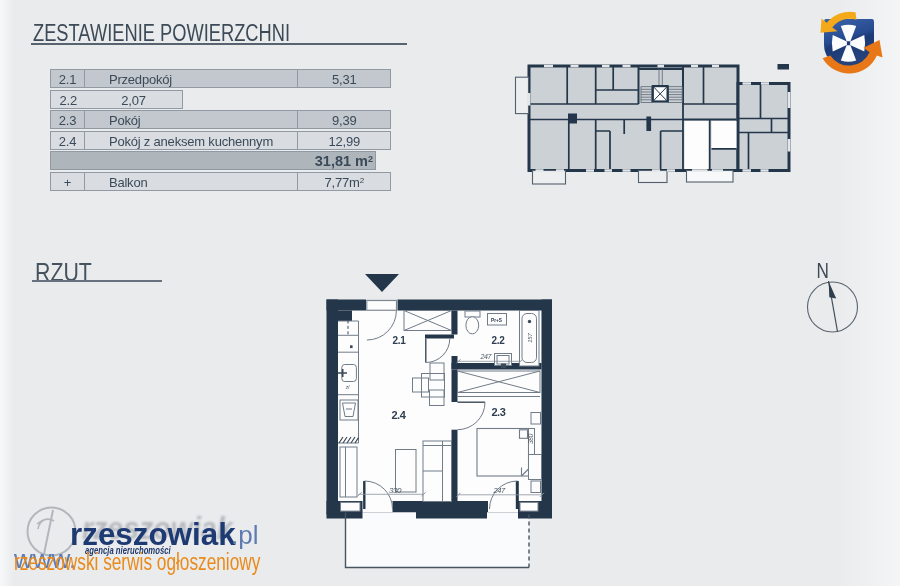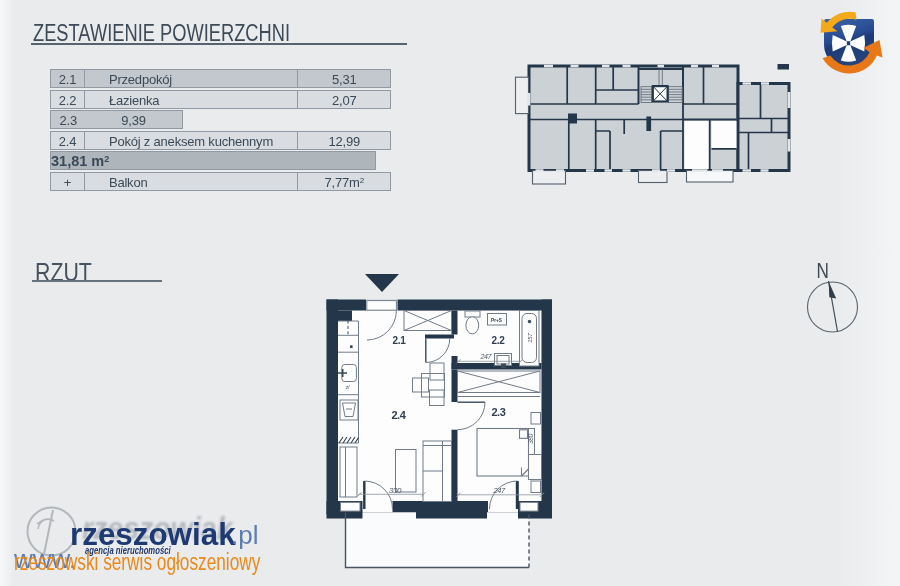--- a/index.html
+++ b/index.html
@@ -8,21 +8,21 @@
   .abs{position:absolute;}
   .cond{display:inline-block;transform-origin:0 50%;}
   
   .tbl{position:absolute;left:50px;top:69px;width:341px;color:#3b4a59;font-size:13px;letter-spacing:-0.2px;}
   .trow{position:absolute;left:0;display:flex;height:19px;line-height:19px;width:341px;}
   .c1{width:34.5px;text-align:center;border:1px solid #919aa3;border-right:none;box-sizing:content-box;}
   .c2{width:197.5px;padding-left:24px;border:1px solid #919aa3;}
   .c3{width:96px;text-align:center;border:1px solid #919aa3;border-left:none;}
   .bgA{background:#c2c8cd;}
   .bgB{background:#d9dce0;}
-  .rowT{background:#aeb5bb;font-weight:bold;font-size:14.5px;padding-right:2px;width:322px;border:1px solid #919aa3;letter-spacing:0;}
+  .rowT{background:#aeb5bb;text-align:right;font-weight:bold;font-size:14.5px;padding-right:2px;width:322px;border:1px solid #919aa3;letter-spacing:0;}
   sup{font-size:62%;vertical-align:baseline;position:relative;top:-0.45em;}
 </style>
 </head>
 <body>
 <div class="page">
 
 <div class="abs" style="left:835px;top:0;width:65px;height:586px;background:linear-gradient(to right,rgba(250,251,252,0),rgba(250,251,252,0.6));"></div>
 
 <div class="abs" style="left:33px;top:20px;color:#3d4a57;font-size:23px;white-space:nowrap;"><span class="cond" style="transform:scaleX(0.795);">ZESTAWIENIE POWIERZCHNI</span></div>
 
@@ -31,26 +31,26 @@
 <div class="tbl">
 
   <div class="trow" style="top:0;">
         <div class="c1 bgA">2.1</div>
         <div class="c2 bgA">Przedpokój</div>
         <div class="c3 bgA">5,31</div>
       </div>
 
   <div class="trow" style="top:20.5px;">
         <div class="c1 bgB">2.2</div>
-        <div class="c2 bgB">Łazienka</div>
         <div class="c3 bgB">2,07</div>
       </div>
 
   <div class="trow" style="top:41px;">
         <div class="c1 bgA">2.3</div>
+        <div class="c2 bgA">Pokój</div>
         <div class="c3 bgA">9,39</div>
       </div>
 
   <div class="trow" style="top:61.5px;">
         <div class="c1 bgB">2.4</div>
         <div class="c2 bgB">Pokój z aneksem kuchennym</div>
         <div class="c3 bgB">12,99</div>
       </div>
 
   <div class="trow" style="top:82px;">

